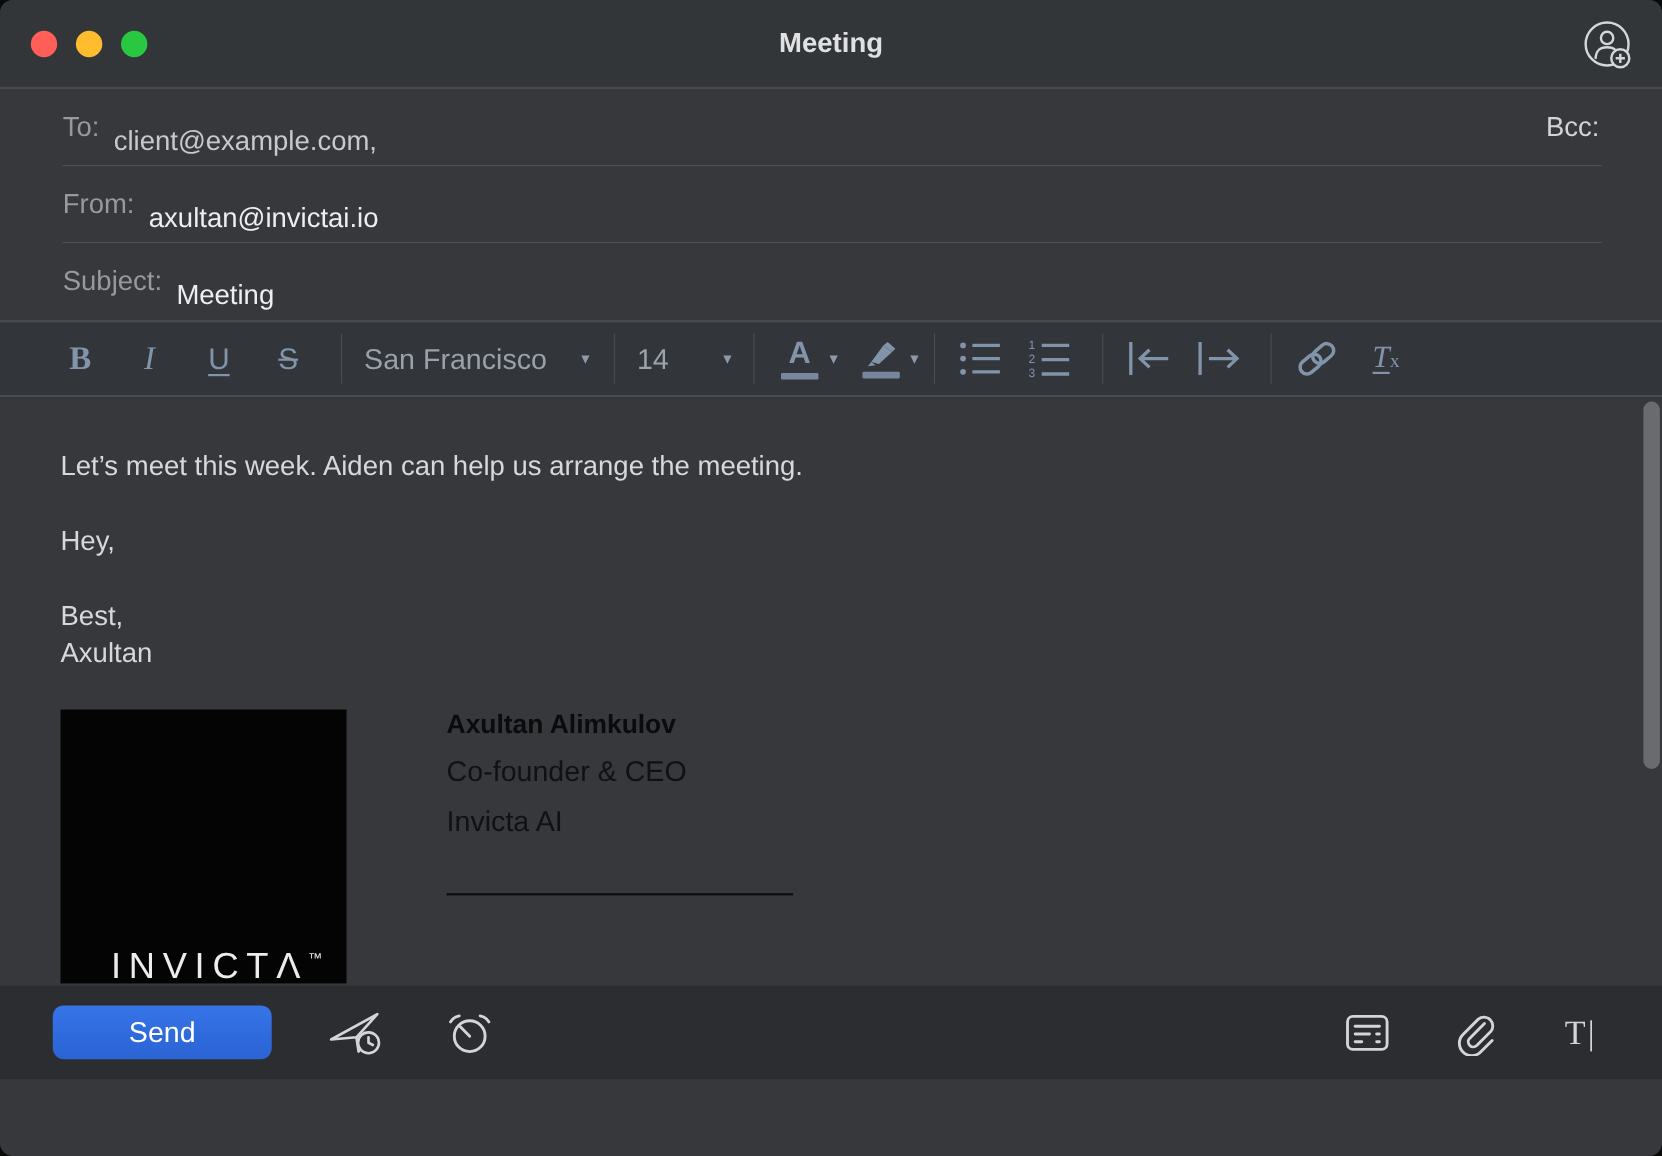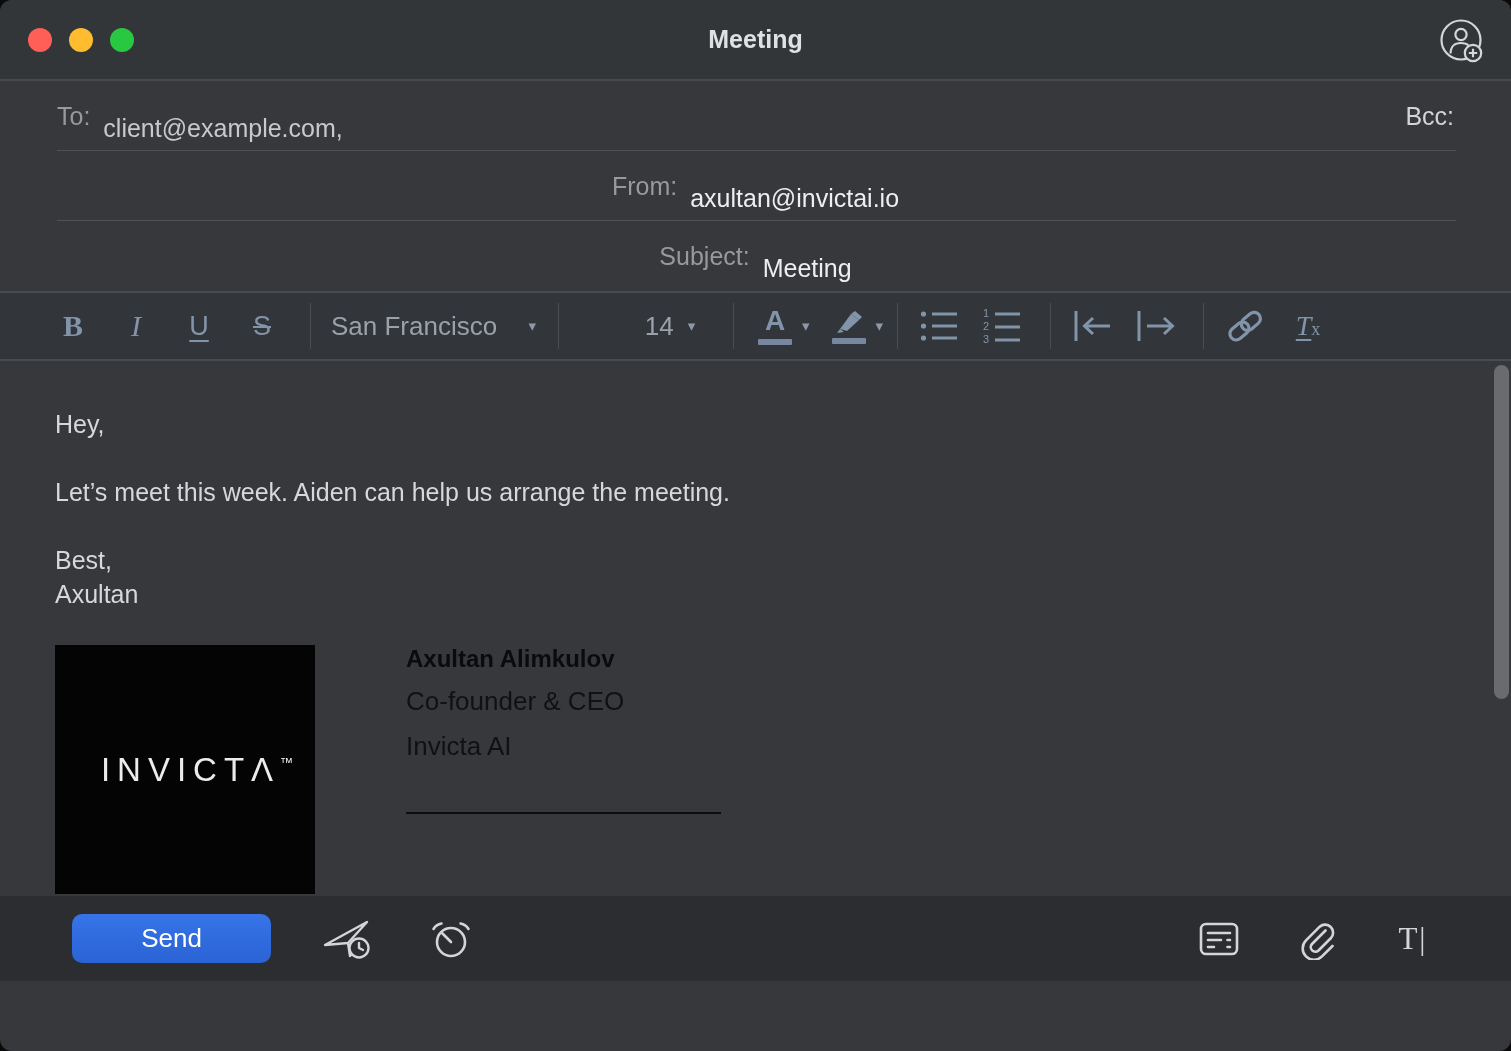--- a/index.html
+++ b/index.html
@@ -27,21 +27,21 @@
   .win-title {
     position:absolute; left:0; right:0; text-align:center;
     color:#dfe1e3; font-size:25px; font-weight:600;
   }
   .contact-add { position:absolute; right:26px; top:17px; width:48px; height:48px; cursor:default; }
 
   
   .field-row {
     height:70px; display:flex; align-items:center;
     padding-left:57px; padding-right:57px;
-    font-size:25px; position:relative;justify-content:center;
+    font-size:25px; position:relative;
   }
   .field-row .hairline {
     position:absolute; left:57px; right:55px; bottom:0; height:1px;
     background:#515256;
   }
   .f-label { color:#97999c; margin-right:13px; }
   .f-value { color:#edeeef;margin-top:24px; }
   .f-value.dim { color:#c7c9cc; }
   .bcc { margin-left:auto; color:#d2d4d6; }
 
@@ -58,21 +58,21 @@
     cursor:default; margin-right:21px; position:relative;
   }
   .fmt-divider { width:1px; height:46px; background:#4b4d51; margin:0 20px 0 6px; }
   .glyph-b { font-family:"Liberation Serif", serif; font-weight:700; font-size:30px; }
   .glyph-i { font-family:"Liberation Serif", serif; font-style:italic; font-size:30px; }
   .glyph-u { font-size:27px; text-decoration:underline; text-underline-offset:5px; }
   .glyph-s { font-size:27px; text-decoration:line-through; }
   .select-like { display:flex; align-items:center; color:#9ba1aa; font-size:26px; cursor:default; }
   .caret { font-size:15px; color:#8d99a9; margin-left:14px; }
   .font-select { width:205px; justify-content:space-between; margin-right:16px; }
-  .size-select { width:86px; justify-content:center; margin-right:14px;margin-left:48px; }
+  .size-select { width:86px; justify-content:space-between; margin-right:14px; }
   .color-a {
     display:flex; flex-direction:column; align-items:center; line-height:1;
   }
   .color-a .letter { font-weight:700; font-size:28px; }
   .color-a .bar { width:34px; height:6px; background:#76879f; margin-top:4px; border-radius:1px; }
   .tx-wrap { font-family:"Liberation Serif", serif; font-size:28px; }
   .tx-wrap .t { font-style:italic; text-decoration:underline; text-underline-offset:4px; }
   .tx-wrap .x { font-size:18px; }
 
   
@@ -85,39 +85,39 @@
   .body-area p.closing { margin-bottom:16px; }
   .scroll-thumb {
     position:absolute; right:2px; top:4px; width:15px; height:334px;
     border-radius:8px; background:#696b6e;
   }
 
   
   .signature { display:flex; margin-top:34px; }
   .sig-logo {
     width:260px; height:249px; background:#040404;
-    display:flex; align-items:center; justify-content:center;
+    display:flex; align-items:flex-end; justify-content:center;
     flex-shrink:0;
   }
   .sig-logo .logo-text {
     color:#ececec; font-size:33px; letter-spacing:7px; font-weight:500;
     margin-left:24px; line-height:1; white-space:nowrap;
   }
   .sig-logo sup { font-size:13px; letter-spacing:0; vertical-align:14px; }
   .sig-text { margin-left:91px; padding-top:2px; color:#101112; }
   .sig-name { font-size:24px; font-weight:700; color:#0a0b0c; line-height:1; }
   .sig-role { font-size:26px; margin-top:17px; line-height:1; }
   .sig-company { font-size:26px; margin-top:19px; line-height:1; }
   .sig-rule { width:315px; height:2px; background:#0c0d0e; margin-top:53px; }
 
   
   .footer {
     height:85px; background:#2b2d31;
     display:flex; align-items:center;
-    padding:0 72px;
+    padding:0 48px;
   }
   .send-btn {
     width:199px; height:49px; border:none; border-radius:10px;
     background:linear-gradient(#3674e8, #2a63d4);
     color:#ffffff; font-size:26px; font-family:inherit;
     cursor:default;
   }
   .ft-icon { width:52px; height:46px; display:flex; align-items:center; justify-content:center; cursor:default; }
   .ft-left { display:flex; align-items:center; gap:52px; margin-left:50px; }
   .ft-right { margin-left:auto; display:flex; align-items:center; gap:45px; }
@@ -263,22 +263,22 @@
       </svg>
     </div>
     <div class="fmt-btn">
       <span class="tx-wrap">
         <span class="t">T</span><span class="x">x</span>
       </span>
     </div>
   </div>
 
   <div class="body-area">
+    <p>Let’s meet this week. Aiden can help us arrange the meeting.</p>
     <p>Hey,</p>
-    <p>Let’s meet this week. Aiden can help us arrange the meeting.</p>
     <p class="closing"><span>Best,</span><br><span>Axultan</span></p>
 
     <div class="signature">
       <div class="sig-logo">
         <span class="logo-text"><span>INVICTΛ</span><sup>™</sup></span>
       </div>
       <div class="sig-text">
         <div class="sig-name">Axultan Alimkulov</div>
         <div class="sig-role">Co-founder &amp; CEO</div>
         <div class="sig-company">Invicta AI</div>

